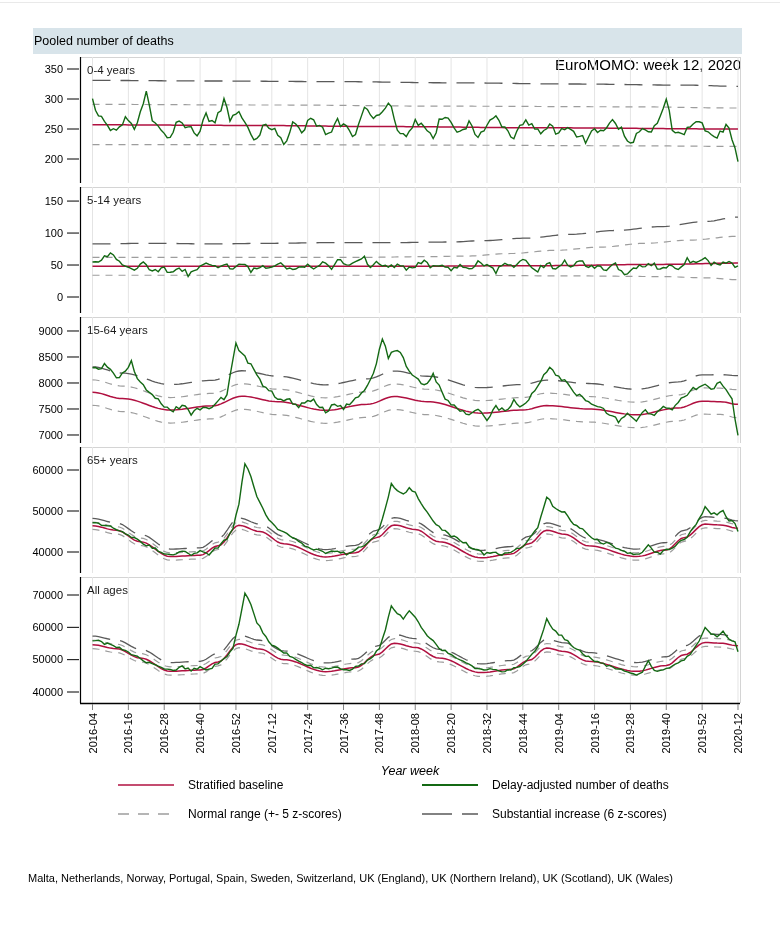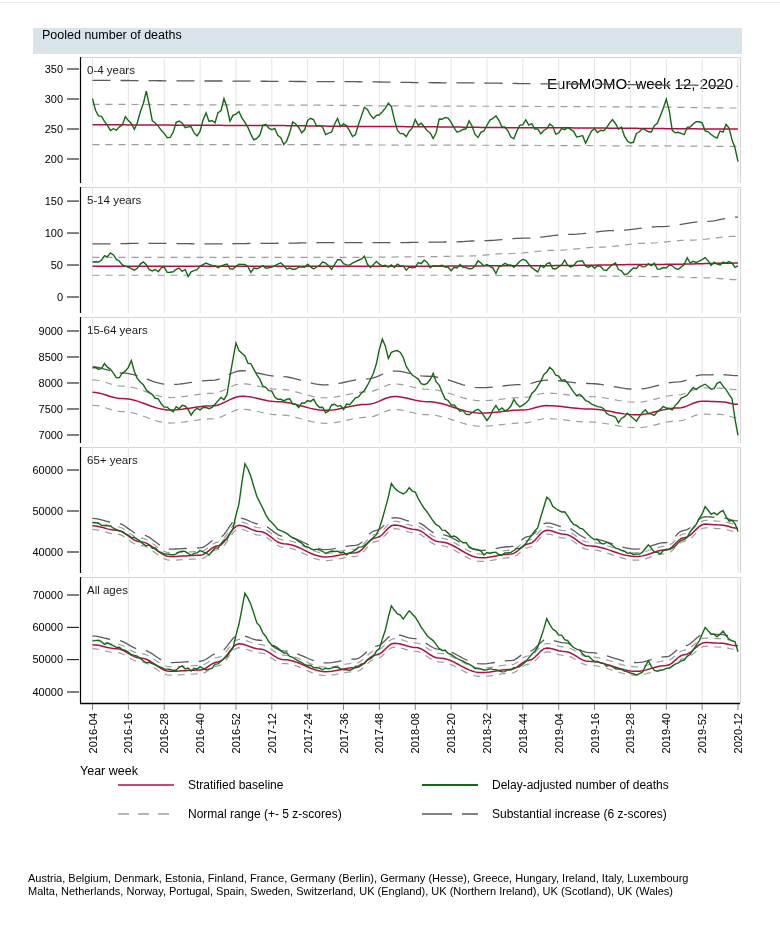--- a/index.html
+++ b/index.html
@@ -1,22 +1,22 @@
 <!DOCTYPE html>
 <html><head>
 <meta charset="utf-8">
 <style>
   html,body{margin:0;padding:0;background:#ffffff;}
   body{width:780px;height:936px;position:relative;font-family:"Liberation Sans",sans-serif;color:#000;overflow:hidden;}
   .top-line{position:absolute;top:2px;left:0;width:780px;height:1px;background:#e9e9e9;}
-  .header-bar{position:absolute;top:28px;left:33px;width:709px;height:26px;display:flex;justify-content:space-between;padding:0 9px;box-sizing:border-box;}
+  .header-bar{position:absolute;top:28px;left:33px;width:709px;height:26px;display:flex;align-items:center;justify-content:space-between;padding:0 1px;box-sizing:border-box;}
   .header-bar .title{font-size:12.5px;}
   .header-bar .badge{font-size:15px;margin-top:47px;}
   #chart{position:absolute;top:0;left:0;}
-  .xlabel{position:absolute;top:764px;left:80px;width:660px;text-align:left;font-size:12.5px;}
+  .xlabel{position:absolute;top:764px;left:80px;width:660px;text-align:center;font-size:12.5px;font-style:italic;}
   .legend{position:absolute;top:778px;left:118px;display:grid;grid-template-columns:58px 222px 58px auto;column-gap:12px;row-gap:15px;align-items:center;}
   .legend .lab{font-size:12px;white-space:nowrap;}
   .legend svg{display:block;}
   .footer{position:absolute;top:872px;left:28px;width:730px;font-size:11px;line-height:12.5px;}
   .footer .fh{font-weight:bold;}
 </style>
 </head>
 <body>
 
 <div class="top-line"></div>
@@ -275,15 +275,14 @@
       <line class="sw" x1="0" y1="3" x2="56" y2="3" stroke="#9d9d9d" stroke-width="1.6" stroke-dasharray="11 9"></line>
     </svg>
   <span class="lab">Normal range (+- 5 z-scores)</span>
   <svg width="56" height="6">
       <line class="sw" x1="0" y1="3" x2="56" y2="3" stroke="#5a5a5a" stroke-width="1.6" stroke-dasharray="30 10"></line>
     </svg>
   <span class="lab">Substantial increase (6 z-scores)</span>
 </div>
 
 <div class="footer">
-  <div>Austria, Belgium, Denmark, Estonia, Finland, France, Germany (Berlin), Germany (Hesse), Greece, Hungary, Ireland, Italy, Luxembourg</div>
   <div>Malta, Netherlands, Norway, Portugal, Spain, Sweden, Switzerland, UK (England), UK (Northern Ireland), UK (Scotland), UK (Wales)</div>
 </div>
 
 </body></html>

